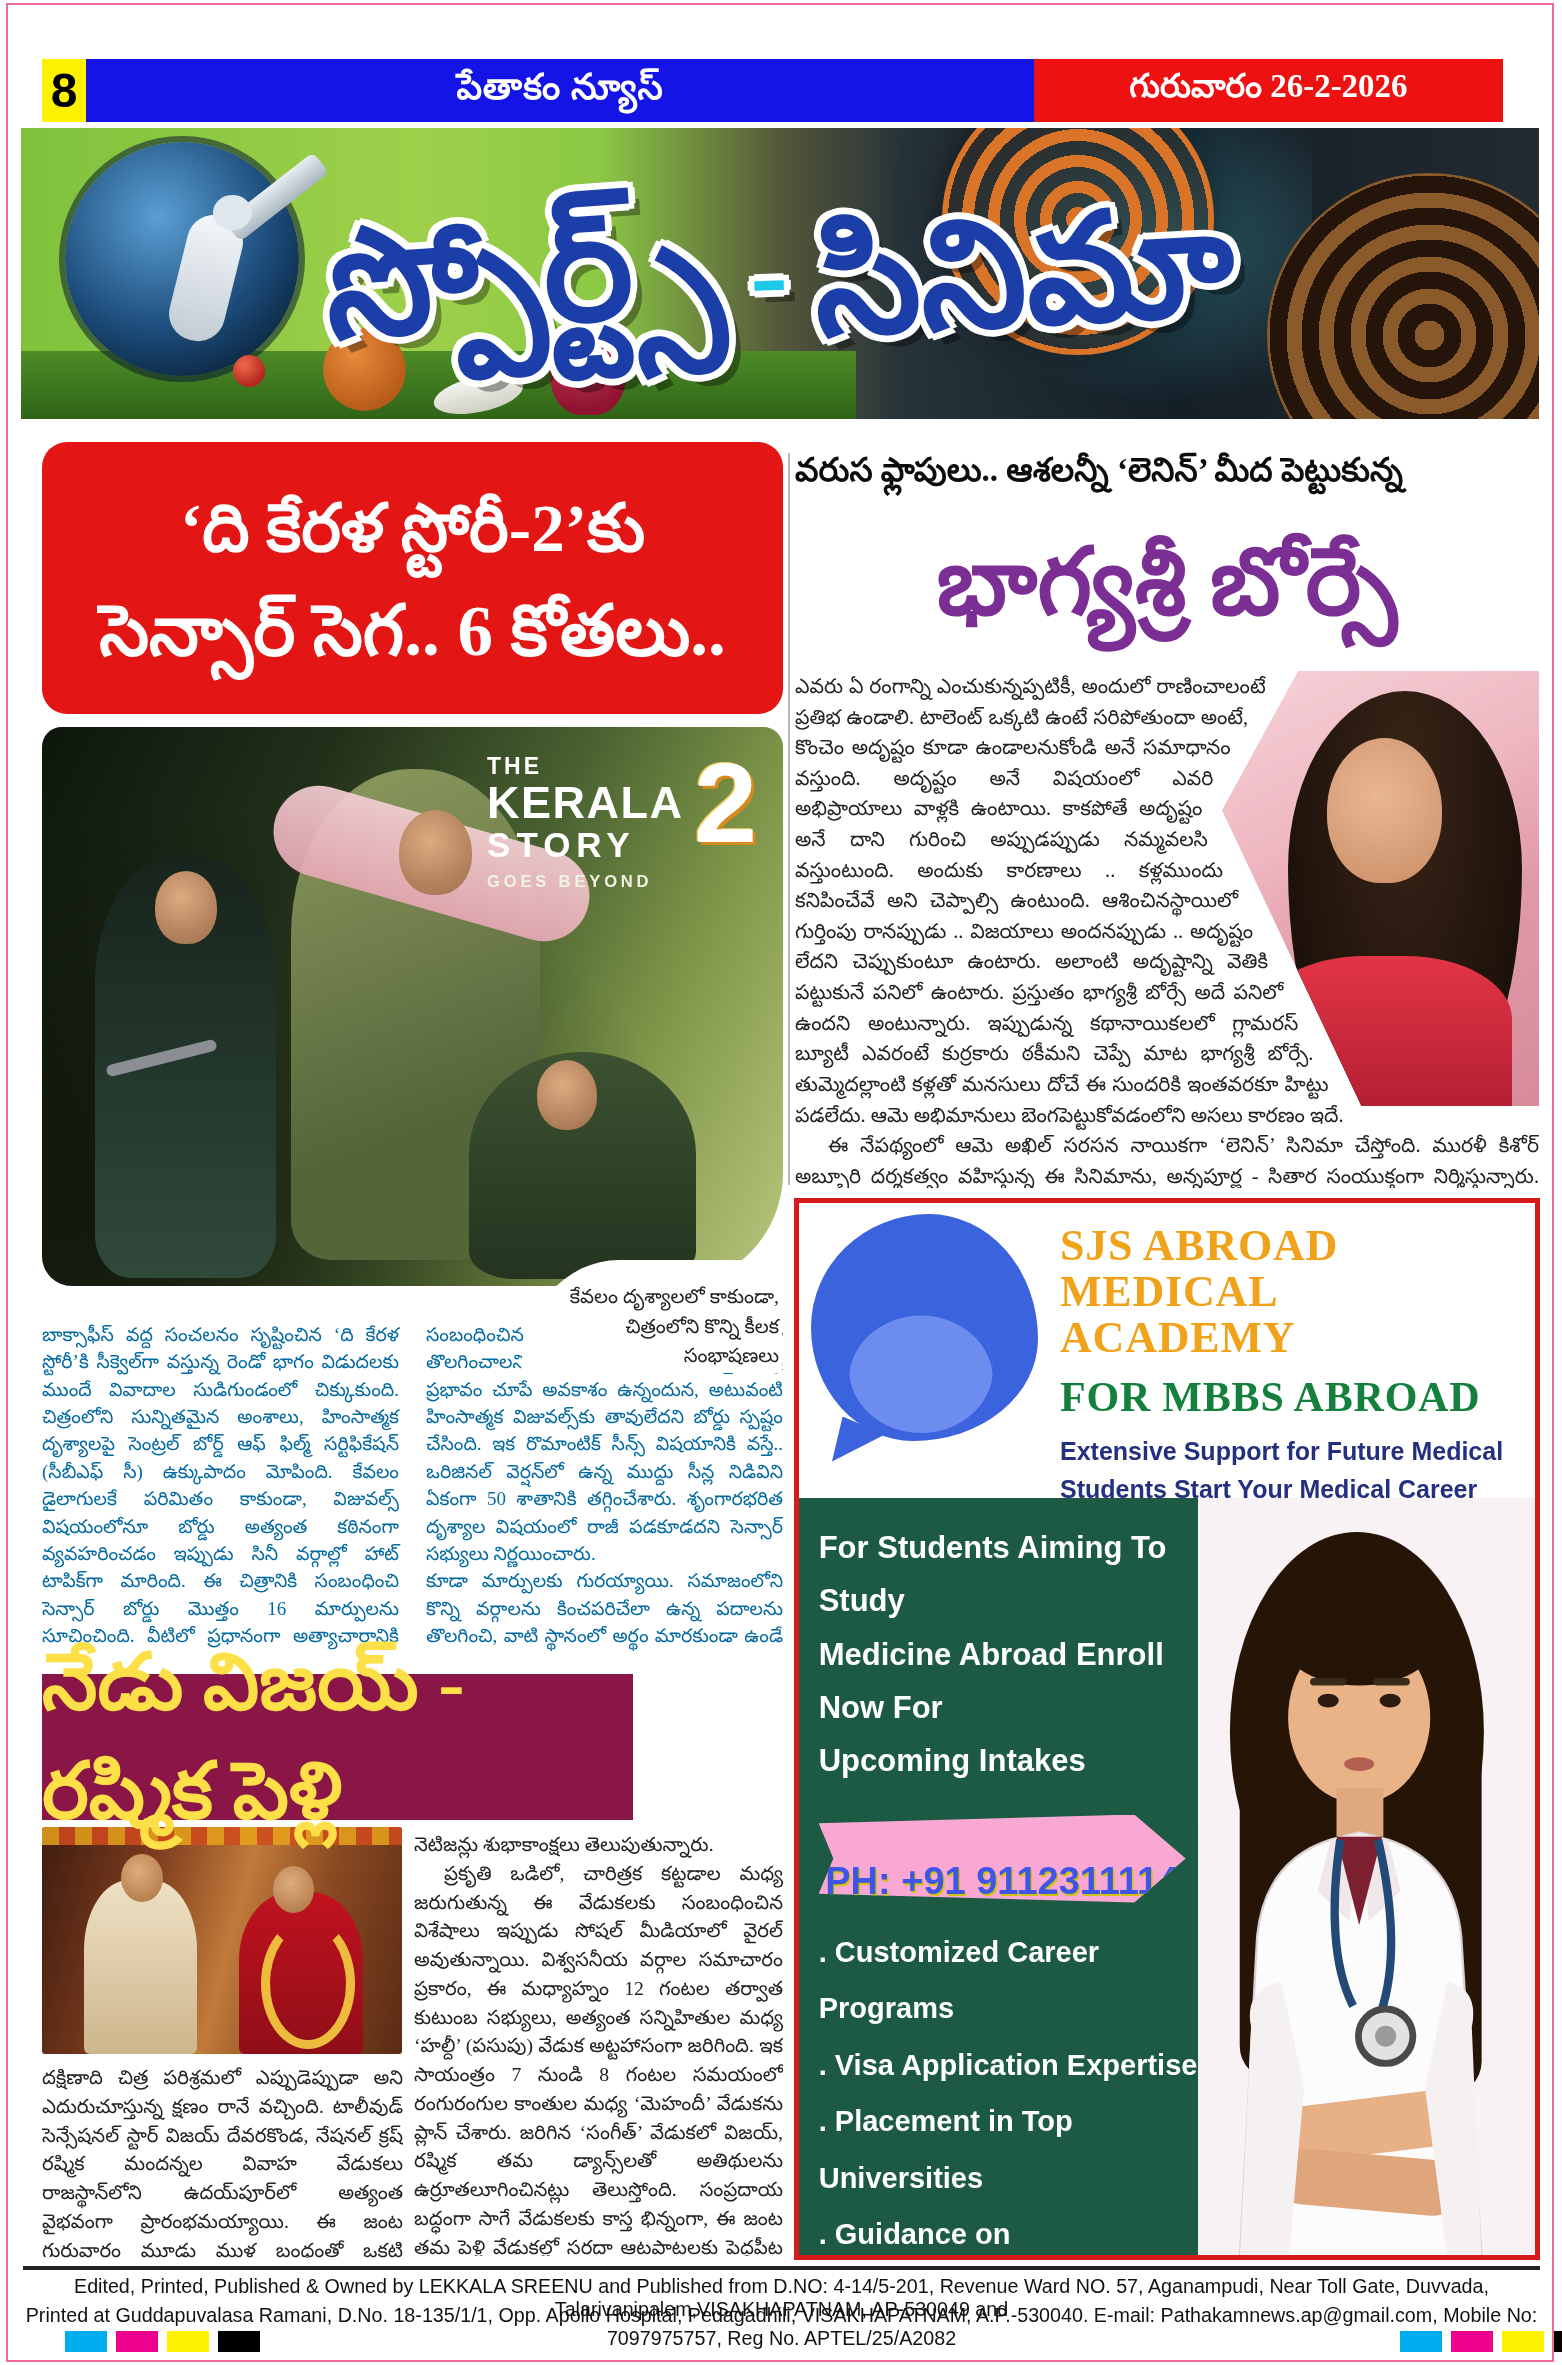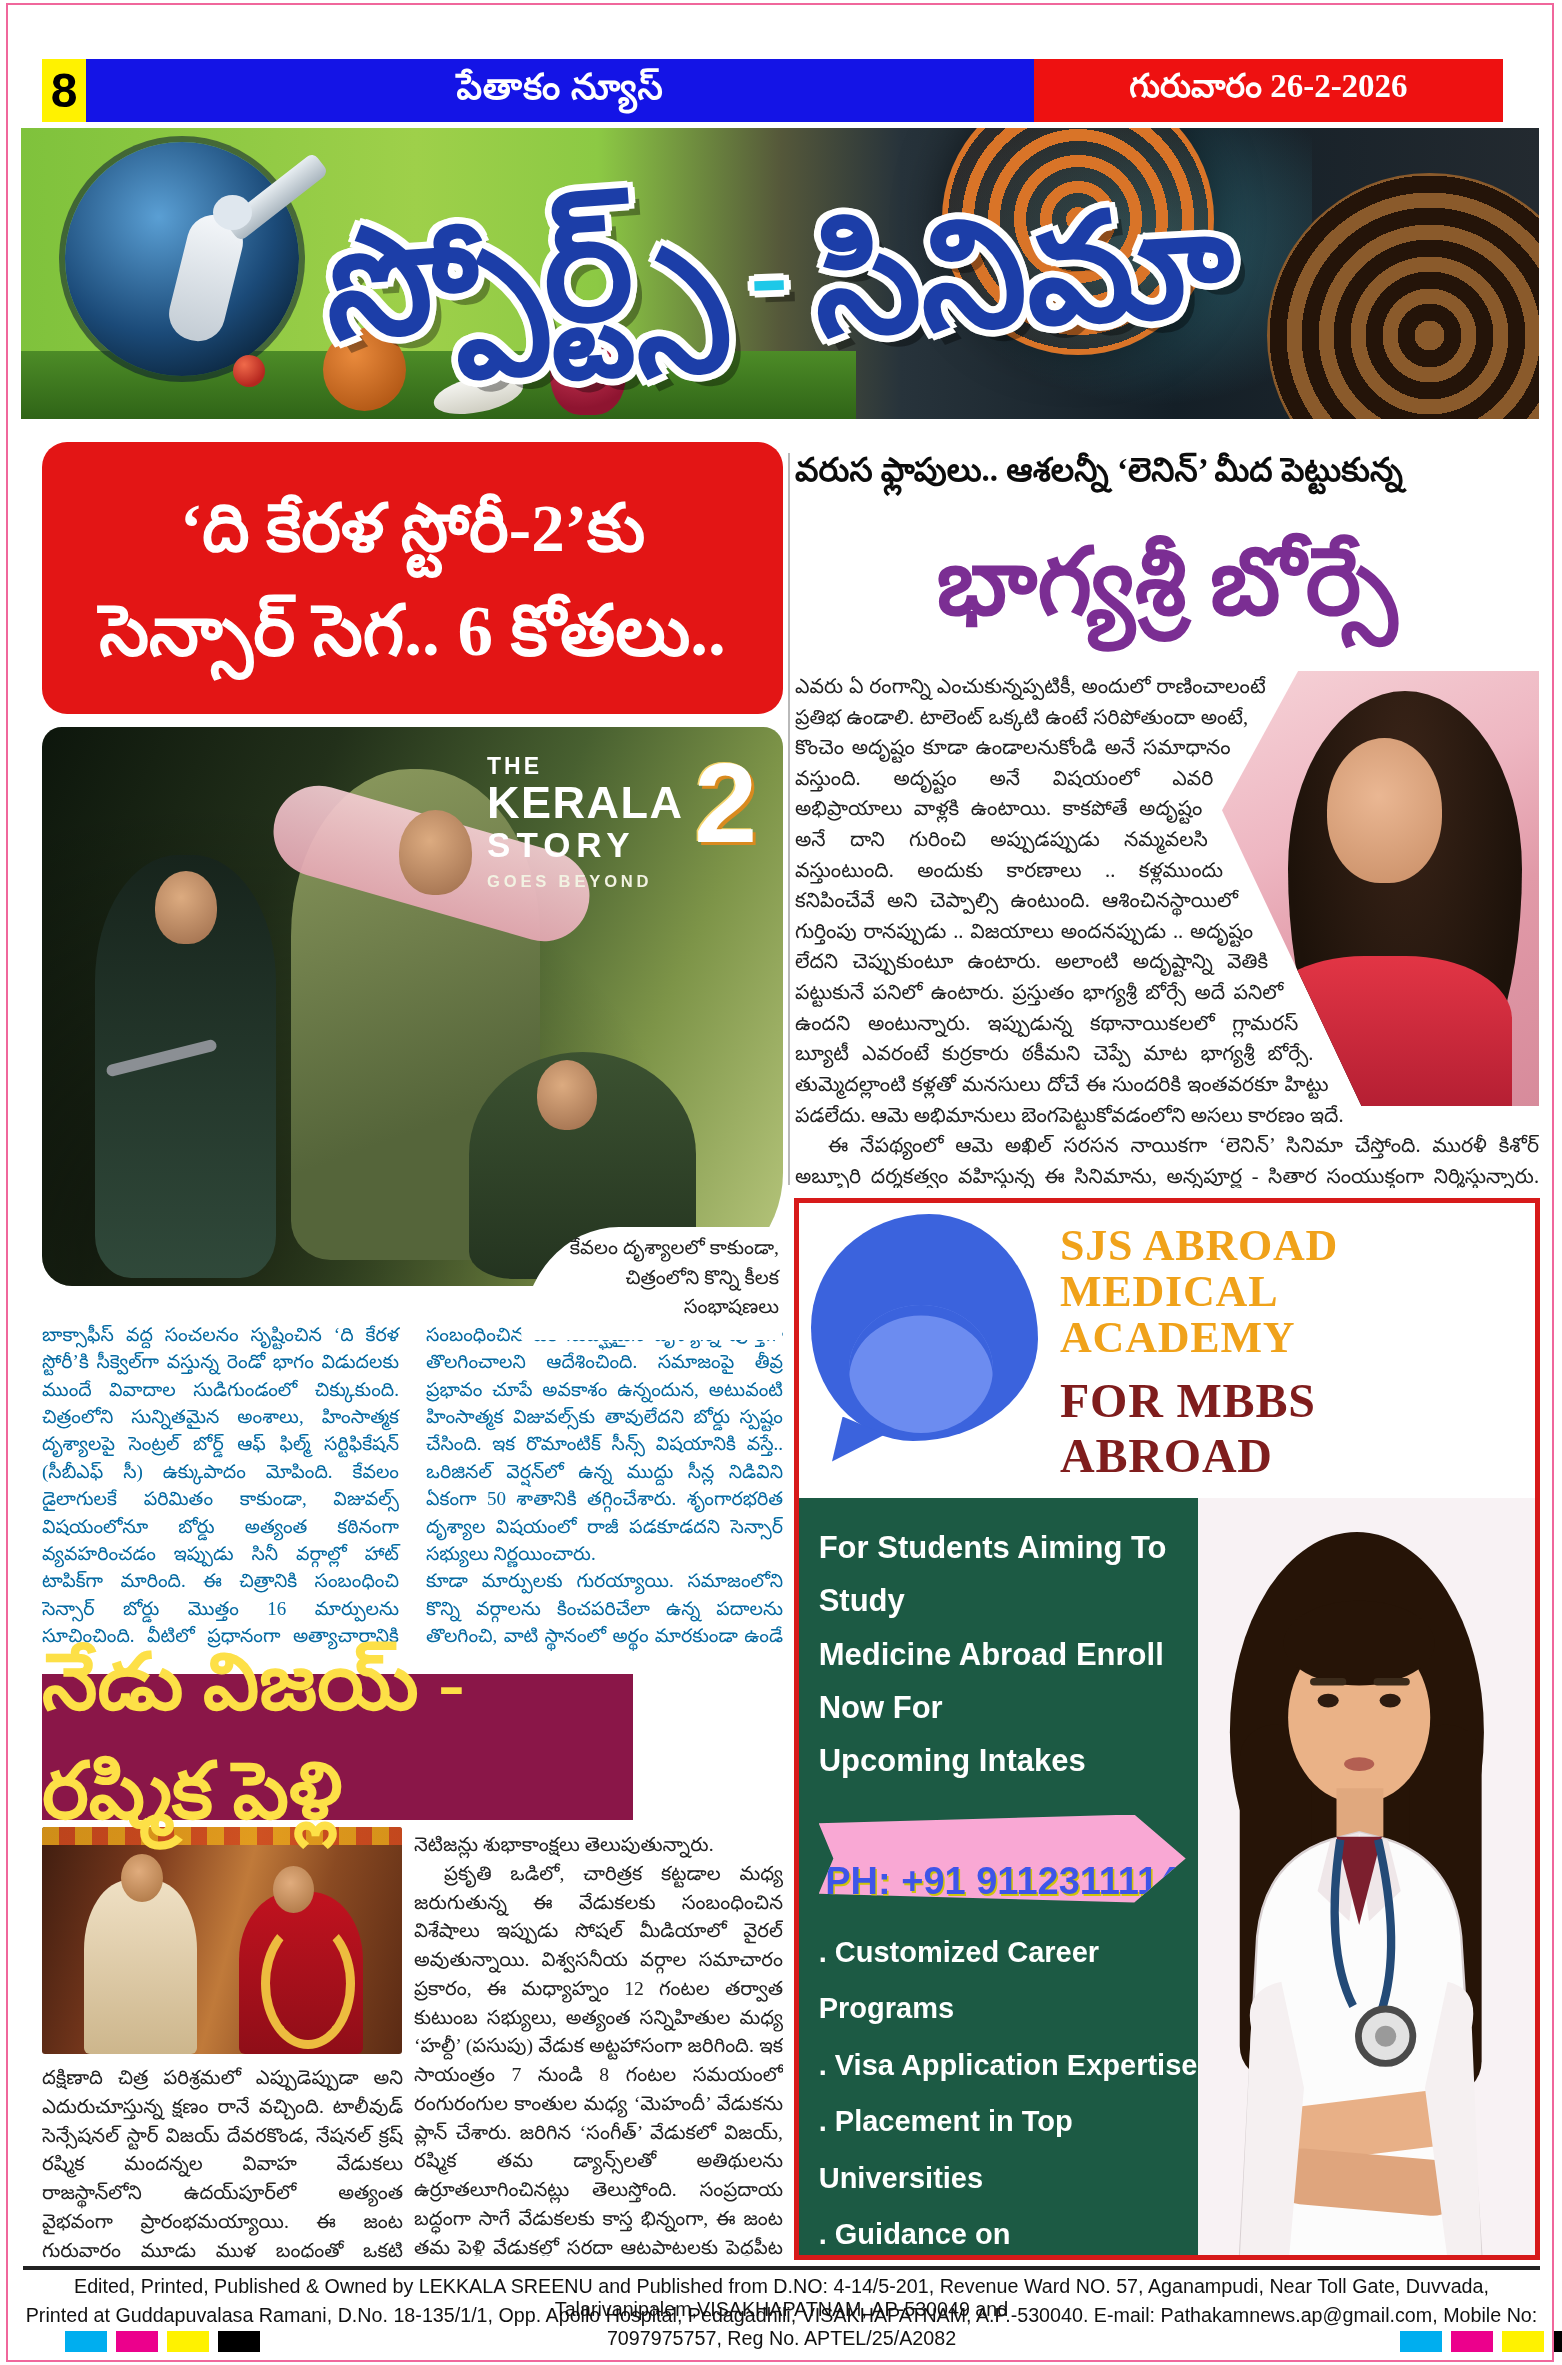--- a/index.html
+++ b/index.html
@@ -71,23 +71,23 @@
         background:linear-gradient(#3c5231,#243420);}
   .face3{left:495px;top:333px;width:60px;height:70px;}
   .face{border-radius:50% 50% 46% 46%;background:radial-gradient(circle at 42% 36%,#dcab80,#9c6b4a);}
   .poster-title{position:absolute;right:26px;top:26px;display:flex;gap:10.6px;align-items:flex-start;color:#fff;text-align:left;}
   .pt-the{font:700 23px "Liberation Sans",sans-serif;letter-spacing:3px;}
   .pt-kerala{font:900 45px "Liberation Sans",sans-serif;letter-spacing:1.5px;line-height:1.02;}
   .pt-story{font:700 35px "Liberation Sans",sans-serif;letter-spacing:6px;line-height:1.1;}
   .pt-2{font:900 113px "Liberation Sans",sans-serif;color:#fff;
         text-shadow:3px 3px 0 #d98a1f,-1.5px -1.5px 0 #f5d36a;line-height:.9;}
   .pt-tag{font:700 16.6px "Liberation Sans",sans-serif;letter-spacing:3.8px;margin-top:7.6px;color:#f2f2e2;}
-  .wrap-caption{position:absolute;left:521px;top:1227px;width:261px;height:113px;background:#fff;z-index:3;
+  .wrap-caption{position:absolute;left:521px;top:1260px;width:261px;height:113px;background:#fff;z-index:3;
         border-radius:98px 0 0 0/113px 0 0 0;text-align:right;
-        font:19.7px/1.5 "Liberation Serif",serif;color:#222;padding:6px 3px 0 35px;box-sizing:border-box;}
+        font:19.7px/1.5 "Liberation Serif",serif;color:#222;padding:22px 3px 0 35px;box-sizing:border-box;}
   .kerala-cols{position:absolute;left:42px;top:1321px;width:741px;height:346px;overflow:hidden;
         columns:2;column-gap:27px;font:19px/1.44 "Liberation Serif",serif;text-align:justify;color:#0369a1;z-index:2;}
   .kerala-cols p{margin:0;}
   
   .maroon{position:absolute;left:42px;top:1674px;width:591px;height:146px;background:#8a1648;color:#fde047;
         display:flex;align-items:center;justify-content:center;font:900 79px "Liberation Serif",serif;z-index:2;}
   .wed-photo{position:absolute;left:42px;top:1827px;width:360px;height:227px;overflow:hidden;border-radius:3px;z-index:1;
         background:linear-gradient(105deg,#3f1d10,#7c3a1d 28%,#c07a3a 52%,#8a4a22 72%,#5a2a14);}
   .wp-flowers{position:absolute;left:0;top:0;width:100%;height:18px;
         background:repeating-linear-gradient(90deg,#e8a21a 0 16.6px,#d14a1e 16.6px 33px);opacity:.85;}
@@ -132,21 +132,21 @@
   .ad-top{position:relative;height:295px;}
   .ad-logo{position:absolute;left:12px;top:10.6px;width:242px;height:257px;}
   .logo-blob{position:absolute;left:0;top:0;width:227px;height:227px;border-radius:52% 48% 55% 45%/50% 55% 45% 50%;
         background:#3b63dd;}
   .logo-crescent{position:absolute;left:38px;top:91px;width:144px;height:128px;border-radius:50%;
         background:#6c8cf0;box-shadow:inset 0 10.6px 0 #3b63dd;}
   .logo-tail{position:absolute;left:21px;top:203px;width:53px;height:45px;background:#3b63dd;
         clip-path:polygon(0 100%,20% 0,100% 40%);}
   .ad-title{margin-left:261px;padding-top:19.7px;font-family:"Liberation Serif",serif;}
   .t-org{font-weight:900;font-size:44px;line-height:1.05;color:#f0a21a;letter-spacing:0.8px;white-space:pre-line;}
-  .t-mbbs{font-weight:900;font-size:48px;color:#7f1d1d;margin-top:12px;letter-spacing:0.8px;}
+  .t-mbbs{font-weight:900;font-size:42px;color:#15803d;margin-top:12px;letter-spacing:0.8px;}
   .t-sub{font:700 25px/1.5 "Liberation Sans",sans-serif;color:#23307e;margin-top:12px;white-space:pre-line;}
   .ad-bottom{position:absolute;left:0;top:295px;right:0;bottom:0;display:flex;}
   .ad-green{width:399px;background:#1c5a44;color:#fff;padding:23px 0 0 19.7px;box-sizing:border-box;position:relative;}
   .g-head{font:600 31px/1.72 "Liberation Sans",sans-serif;white-space:pre-line;}
   .ph-banner{margin-top:27px;width:367px;height:88px;background:#f9a8d4;
         clip-path:polygon(0 10%,86% 0,100% 50%,86% 100%,0 90%,4% 50%);
         display:flex;align-items:flex-end;justify-content:center;}
   .ph-banner span{font:900 38px "Liberation Sans",sans-serif;color:#3e55e8;text-shadow:1.5px 1.5px 0 #cfc40a;}
   .bullets{list-style:none;margin:21px 0 0 0;padding:0;font:600 29px/1.95 "Liberation Sans",sans-serif;}
   .ad-photo{flex:1;position:relative;background:linear-gradient(#f8f2f4,#efe6ea);overflow:hidden;}

